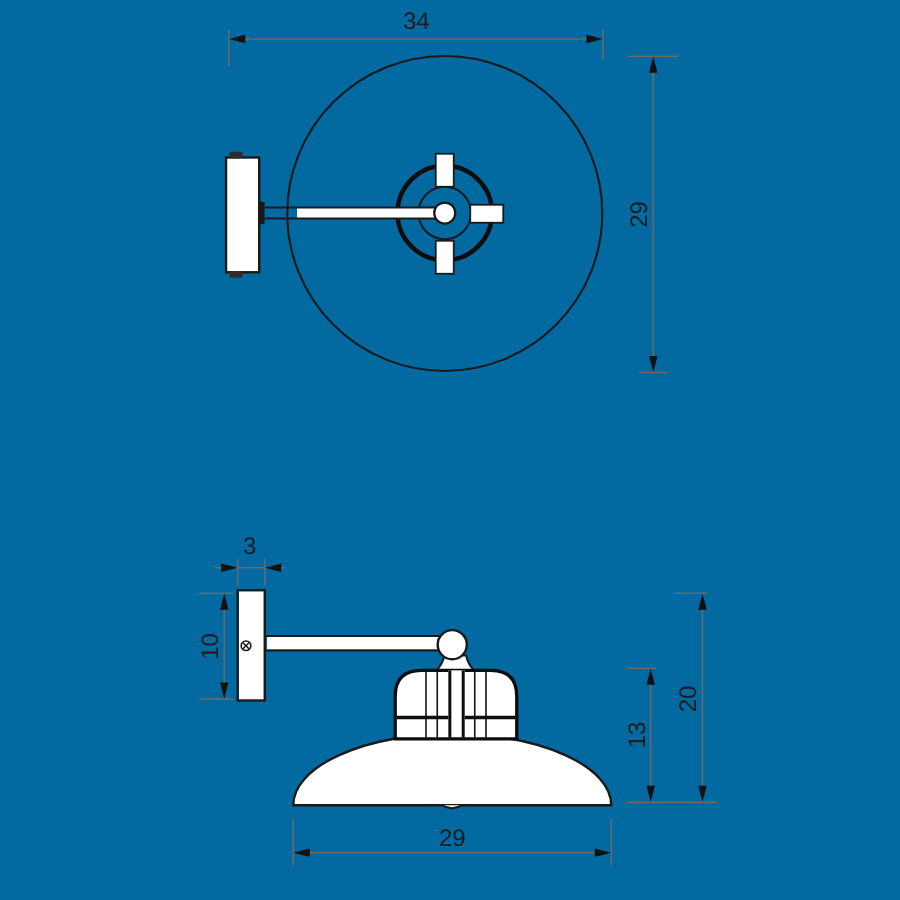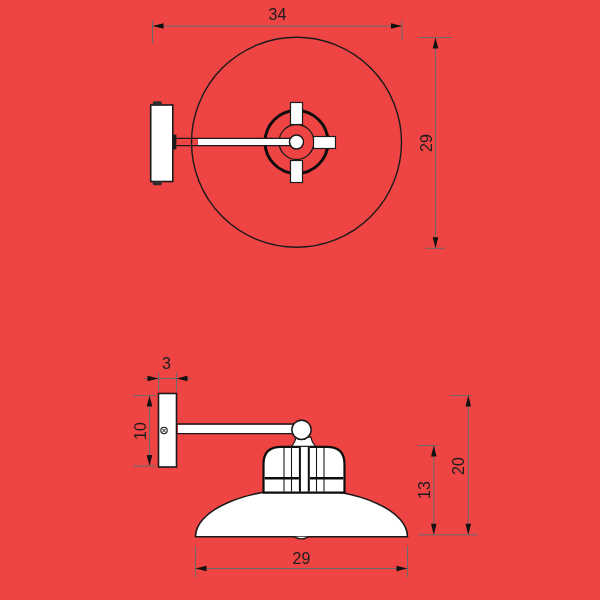--- a/index.html
+++ b/index.html
@@ -1,16 +1,16 @@
 <!DOCTYPE html>
 <html><head>
 <meta charset="utf-8">
 <style>
   html,body{margin:0;padding:0;background:#ffffff;}
-  .stage{width:600px;height:600px;position:relative;background:#ef4444;overflow:hidden;}
+  .stage{width:600px;height:600px;position:relative;background:#0369a1;overflow:hidden;}
   svg{display:block;}
   text{font-family:"Liberation Sans", sans-serif;font-size:16px;fill:#1d1d1d;}
   .obj{stroke:#1a1a1a;fill:none;}
   .objw{stroke:#1a1a1a;fill:#ffffff;}
   .thick{stroke:#0d0d0d;}
   .dim{stroke:#6a6a6a;stroke-width:1;fill:none;}
   .arrow{fill:#111111;stroke:none;}
 </style>
 </head>
 <body>

